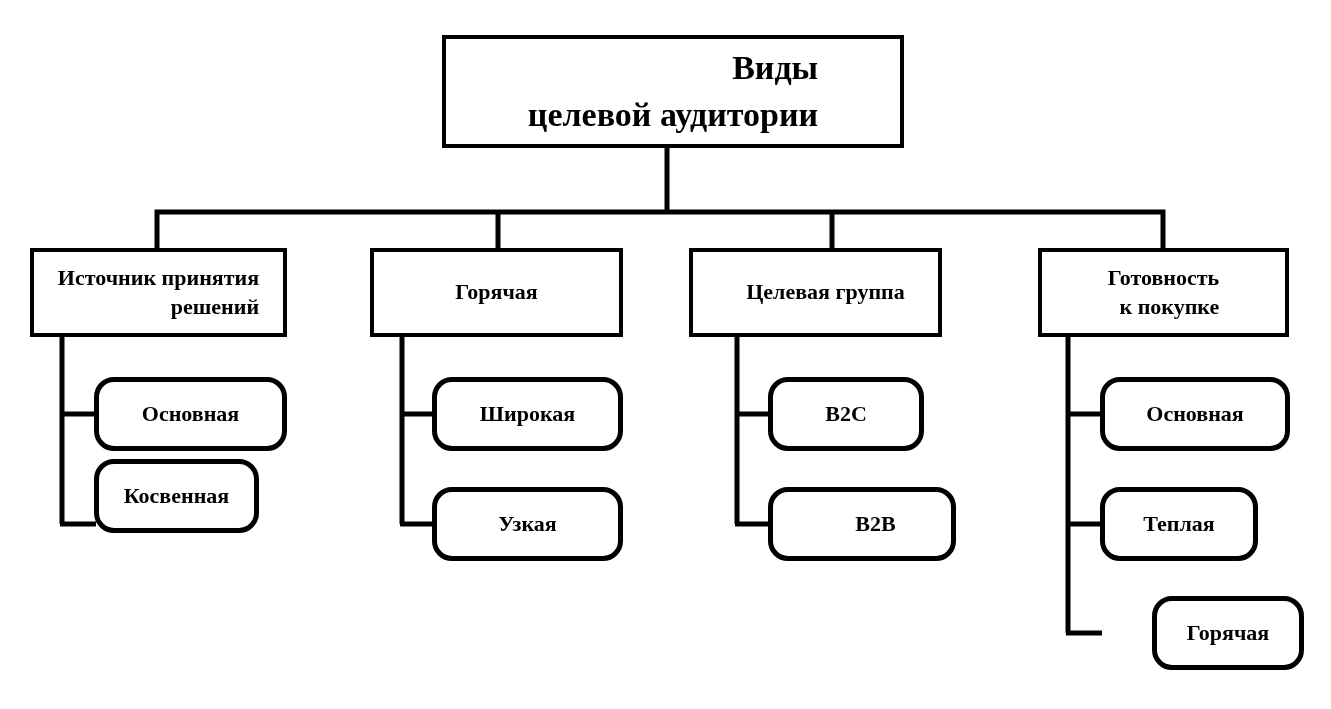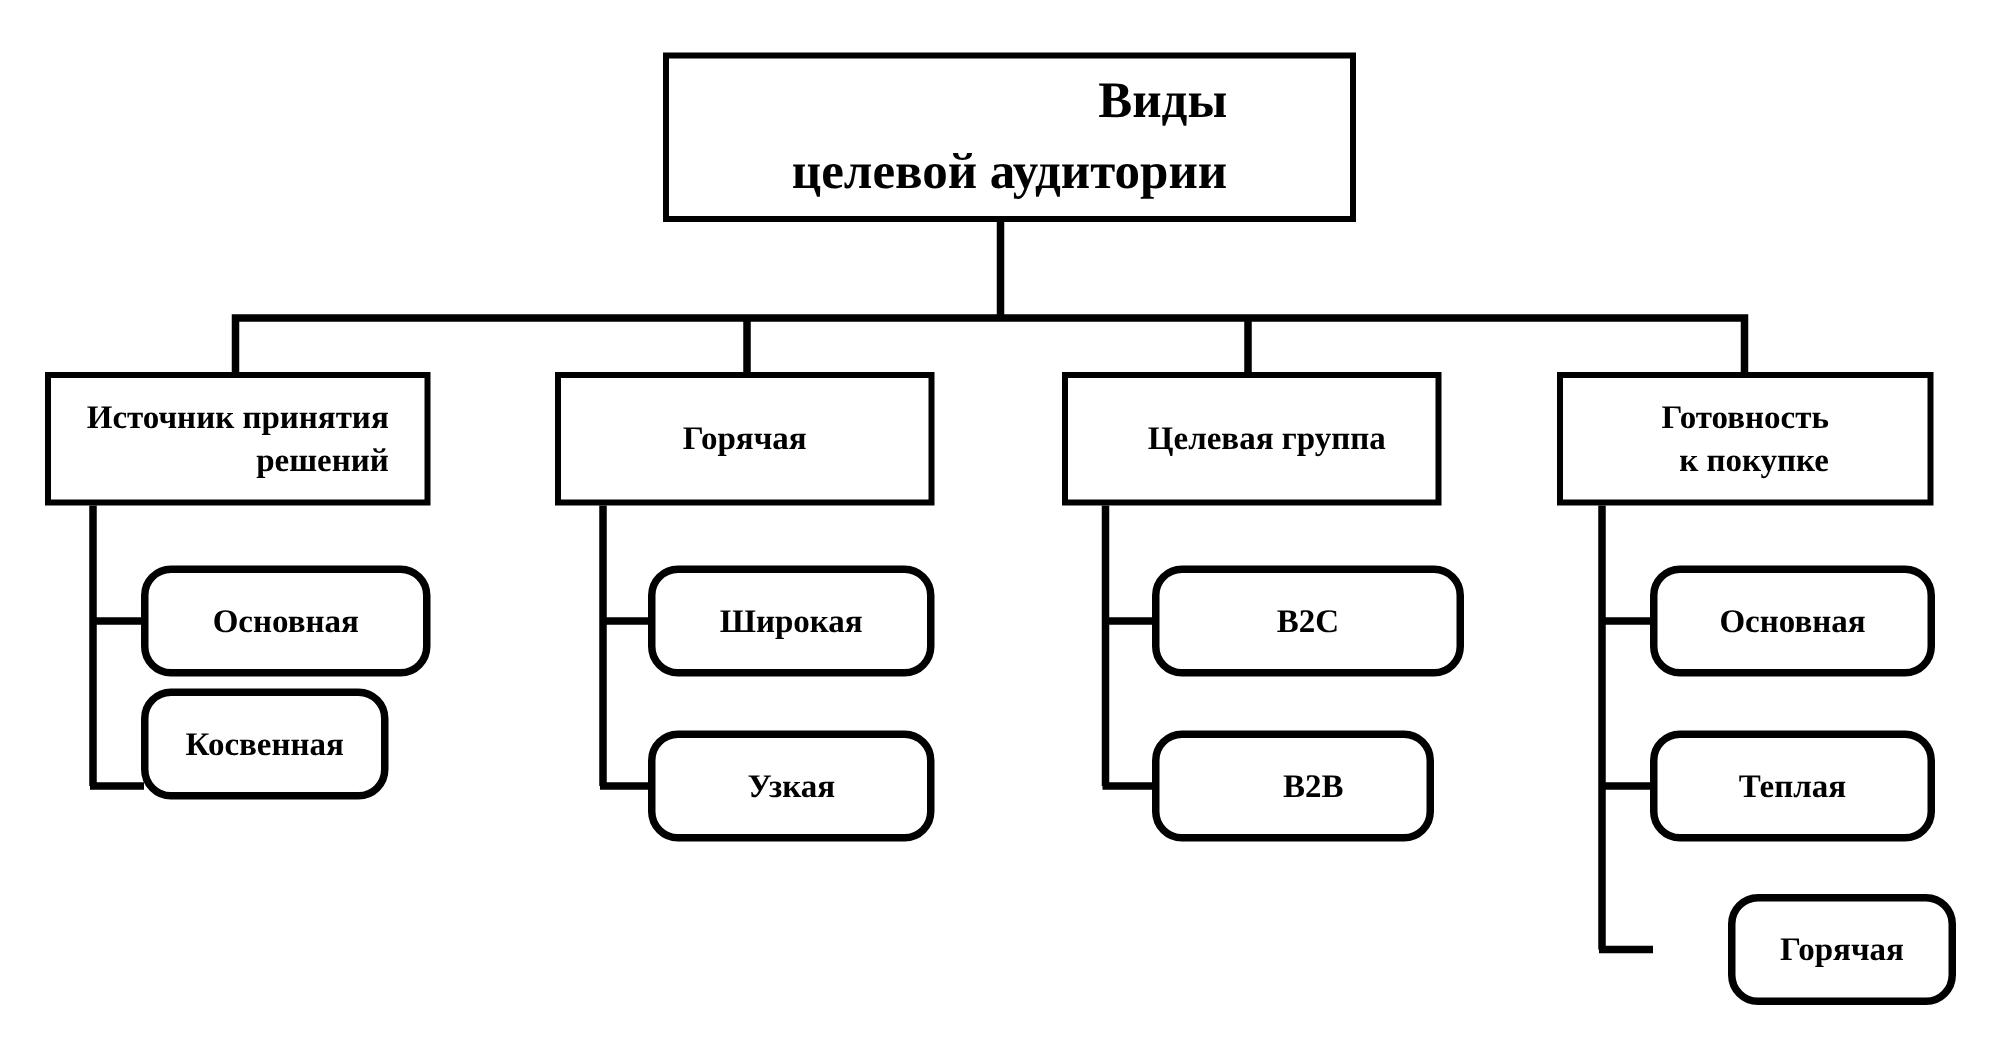--- a/index.html
+++ b/index.html
@@ -63,31 +63,31 @@
   </svg>
 
   <div class="box title-box" style="left:442px; top:35px; width:462px; height:113px;">Виды
 целевой аудитории</div>
 
   <div class="box branch-box" style="left:30px; top:248px; width:257px; height:89px;">Источник принятия
 решений</div>
 
   <div class="box branch-box" style="left:370px; top:248px; width:253px; height:89px;">Горячая</div>
 
-  <div class="box branch-box" style="left:708px; top:248px; width:253px; height:89px;padding-left:20px;">Целевая группа</div>
+  <div class="box branch-box" style="left:689px; top:248px; width:253px; height:89px;padding-left:20px;">Целевая группа</div>
 
   <div class="box branch-box" style="left:1038px; top:248px; width:251px; height:89px;">Готовность
 к покупке</div>
 
   <div class="box leaf-box" style="left:94px; top:377px; width:193px; height:74px;">Основная</div>
   <div class="box leaf-box" style="left:94px; top:459px; width:165px; height:74px;">Косвенная</div>
 
   <div class="box leaf-box" style="left:432px; top:377px; width:191px; height:74px;">Широкая</div>
   <div class="box leaf-box" style="left:432px; top:487px; width:191px; height:74px;">Узкая</div>
 
-  <div class="box leaf-box" style="left:768px; top:377px; width:208px; height:74px;">B2C</div>
+  <div class="box leaf-box" style="left:768px; top:377px; width:156px; height:74px;">B2C</div>
   <div class="box leaf-box" style="left:768px; top:487px; width:188px; height:74px;padding-left:27px;">B2B</div>
 
   <div class="box leaf-box" style="left:1100px; top:377px; width:190px; height:74px;">Основная</div>
-  <div class="box leaf-box" style="left:1100px; top:487px; width:190px; height:74px;">Теплая</div>
+  <div class="box leaf-box" style="left:1100px; top:487px; width:158px; height:74px;">Теплая</div>
   <div class="box leaf-box" style="left:1152px; top:596px; width:152px; height:74px;">Горячая</div>
 
 </div>
 
 </body></html>

